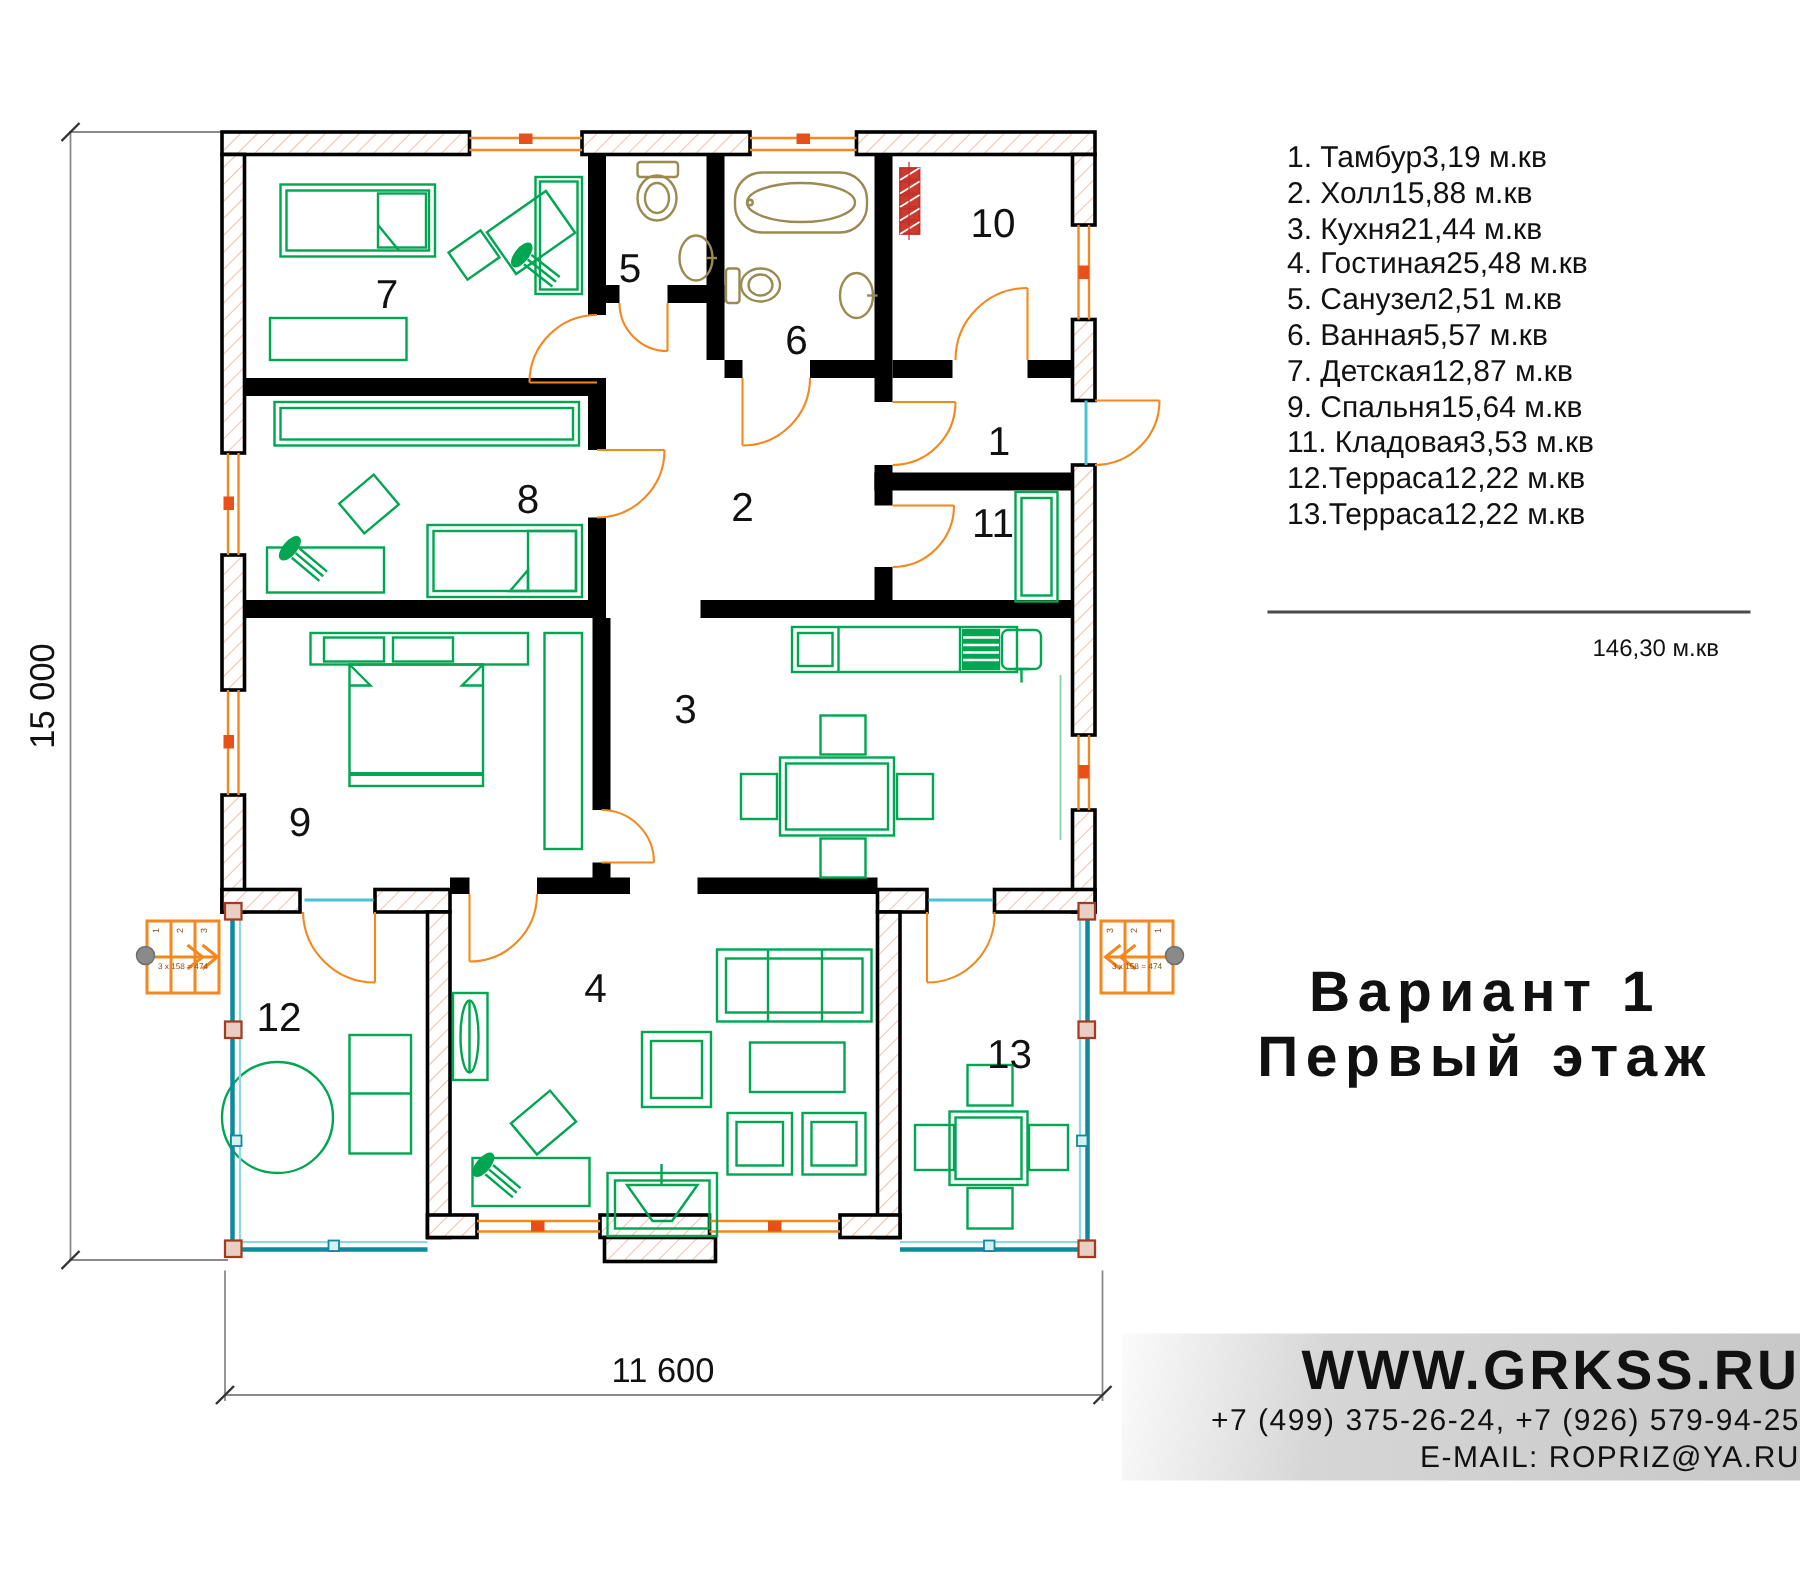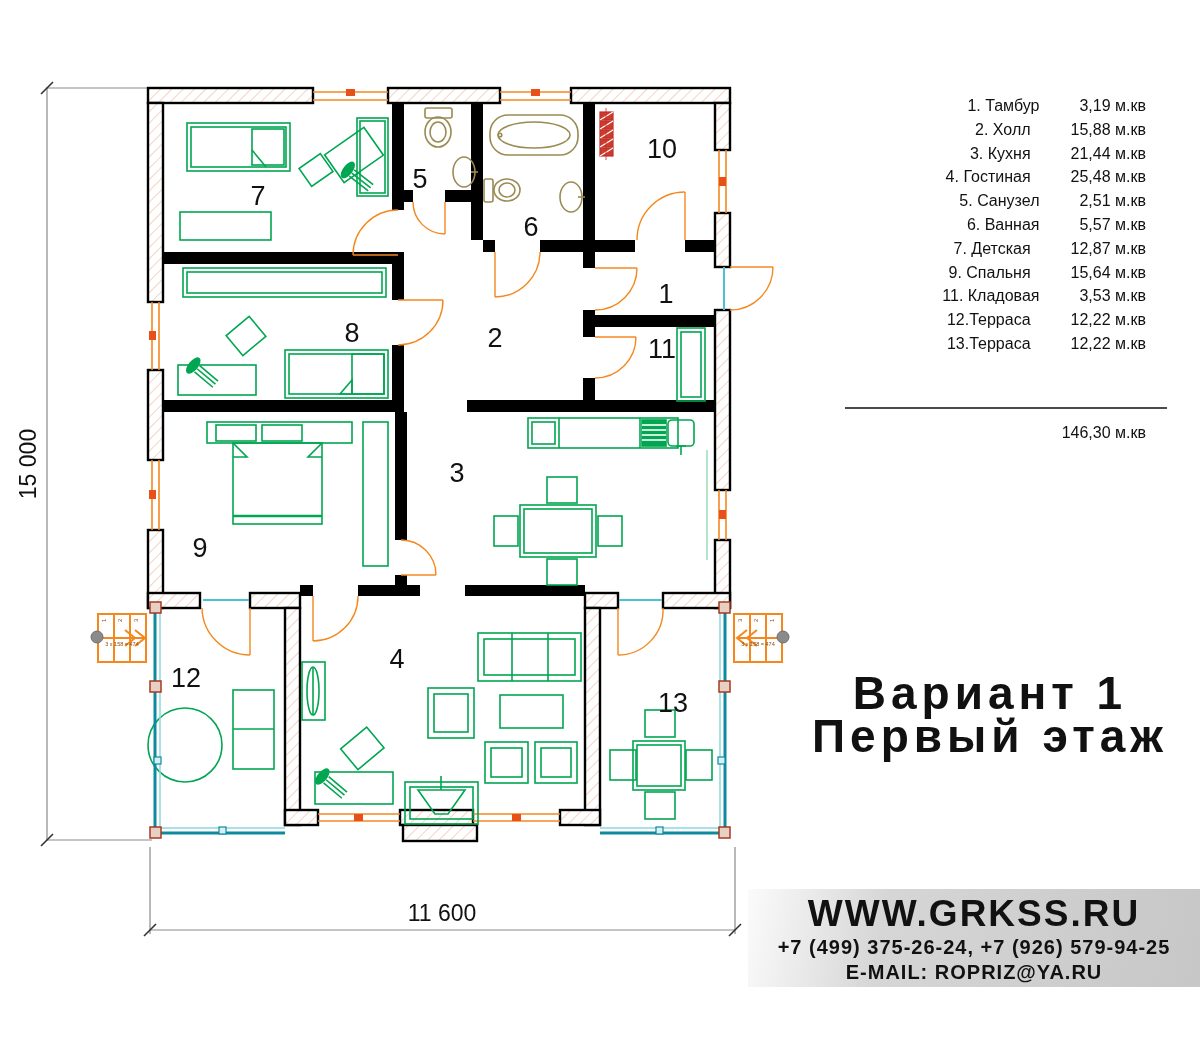--- a/index.html
+++ b/index.html
@@ -6,34 +6,34 @@
   .stage{position:relative;width:1200px;height:1050px;background:#fff;overflow:hidden;
          font-family:"Liberation Sans",sans-serif;color:#111;}
   .stage svg{position:absolute;left:0;top:0;}
   svg text{font-family:"Liberation Sans",sans-serif;}
   .rn{font-size:27px;fill:#111;}
   .dim{font-size:23px;fill:#111;}
   .stair-note{font-size:5.5px;fill:#8a4d12;}
   .stair-step{font-size:6px;fill:#8a4d12;}
 
   .legend{position:absolute;left:858px;top:94px;width:288px;}
-  .legend-row{display:flex;justify-content:flex-end;font-size:16px;line-height:23.8px;white-space:nowrap;gap:40px;}
+  .legend-row{display:flex;justify-content:flex-start;font-size:20px;line-height:23.8px;white-space:nowrap;}
   .legend-row .area{text-align:right;}
   .legend-divider{position:absolute;left:845px;top:407px;width:322px;height:2px;background:#4a4a4a;}
   .legend-total{position:absolute;left:858px;top:424px;width:288px;text-align:right;font-size:16px;}
 
   .title{position:absolute;left:790px;top:641px;width:400px;text-align:center;
-         font-size:46px;font-weight:bold;letter-spacing:5px;line-height:43px;margin-top:31px;}
+         font-size:38px;font-weight:bold;letter-spacing:5px;line-height:43px;}
 
   .banner{position:absolute;left:748px;top:889px;width:452px;height:98px;
           background:linear-gradient(100deg,#fbfbfb 0%,#d6d6d6 30%,#c7c7c7 100%);
-          display:flex;flex-direction:column;align-items:center;justify-content:center;}
+          display:flex;flex-direction:column;align-items:flex-end;justify-content:center;}
   .banner .site{font-size:37px;font-weight:bold;letter-spacing:2px;line-height:42px;}
-  .banner .phones{font-size:20px;font-weight:bold;letter-spacing:1px;line-height:25px;}
-  .banner .email{font-size:20px;font-weight:bold;letter-spacing:1px;line-height:24px;}
+  .banner .phones{font-size:20px;font-weight:normal;letter-spacing:1px;line-height:25px;}
+  .banner .email{font-size:20px;font-weight:normal;letter-spacing:1px;line-height:24px;}
 </style>
 </head>
 <body>
 
 <div class="stage">
 
   <svg width="1200" height="1050" viewBox="0 0 1200 1050">
     <defs>
       <pattern id="wallhatch" patternUnits="userSpaceOnUse" width="8" height="8" patternTransform="rotate(45)">
         <rect width="8" height="8" fill="#ffffff"></rect>

